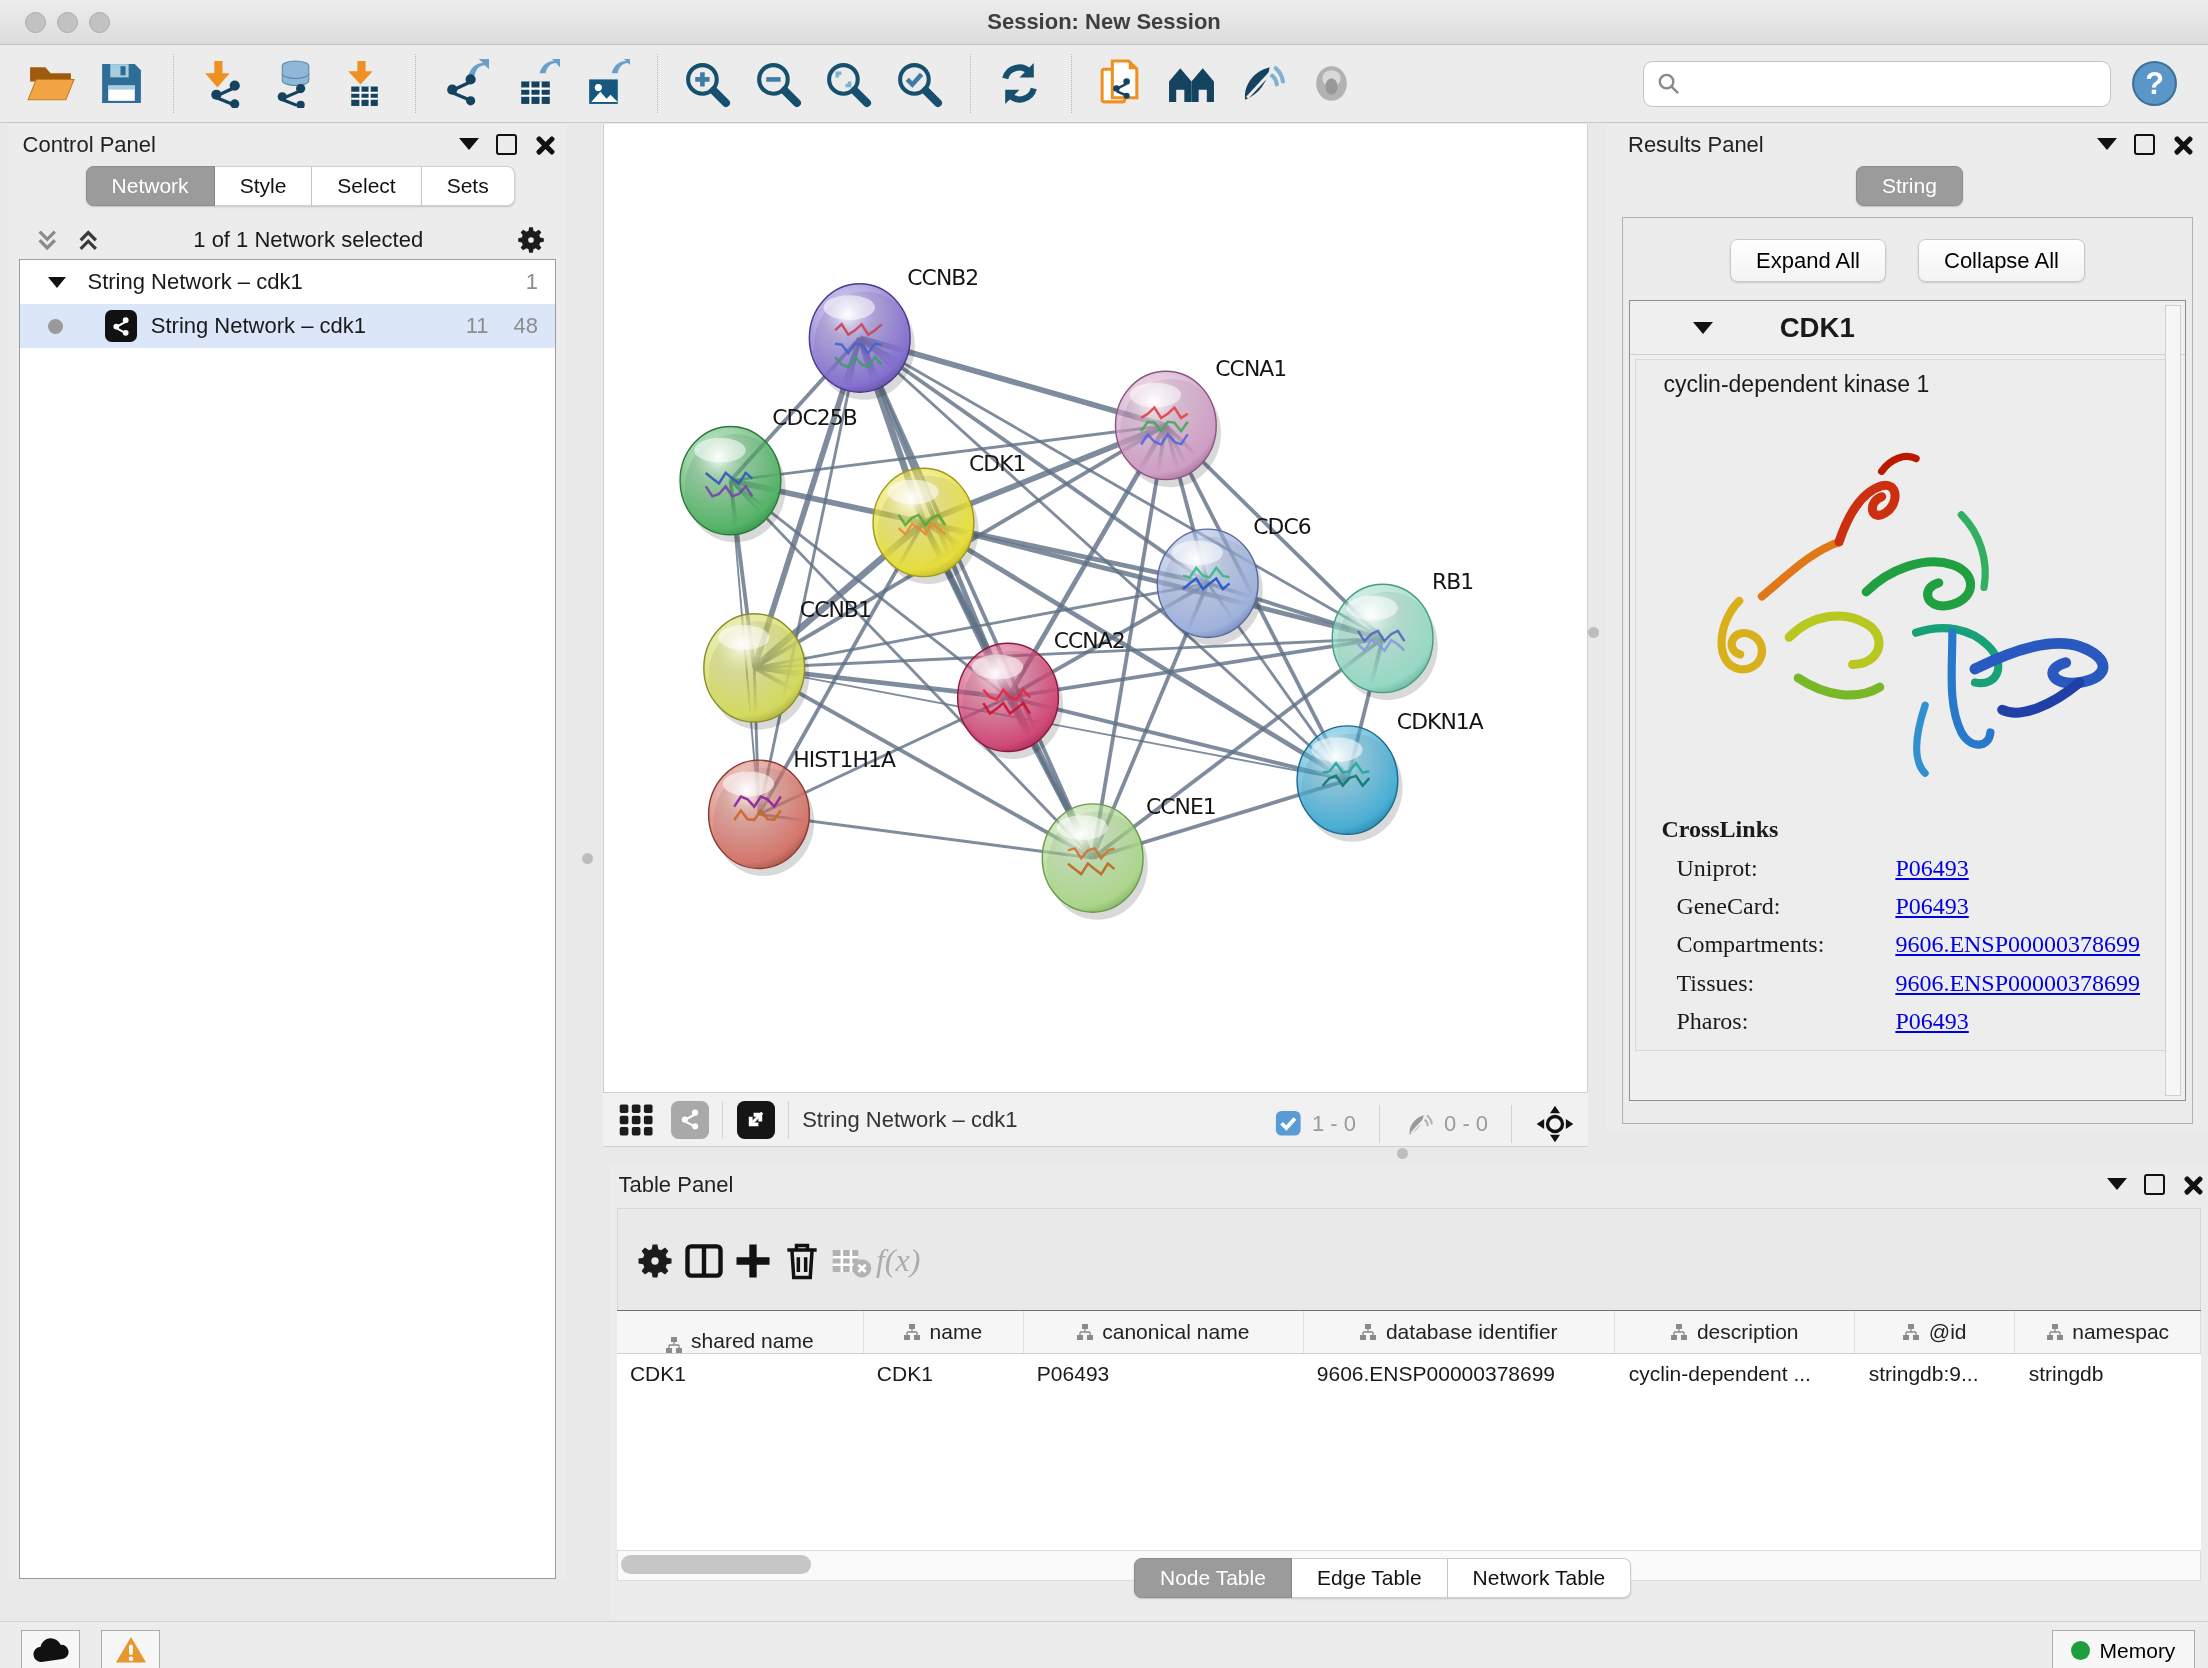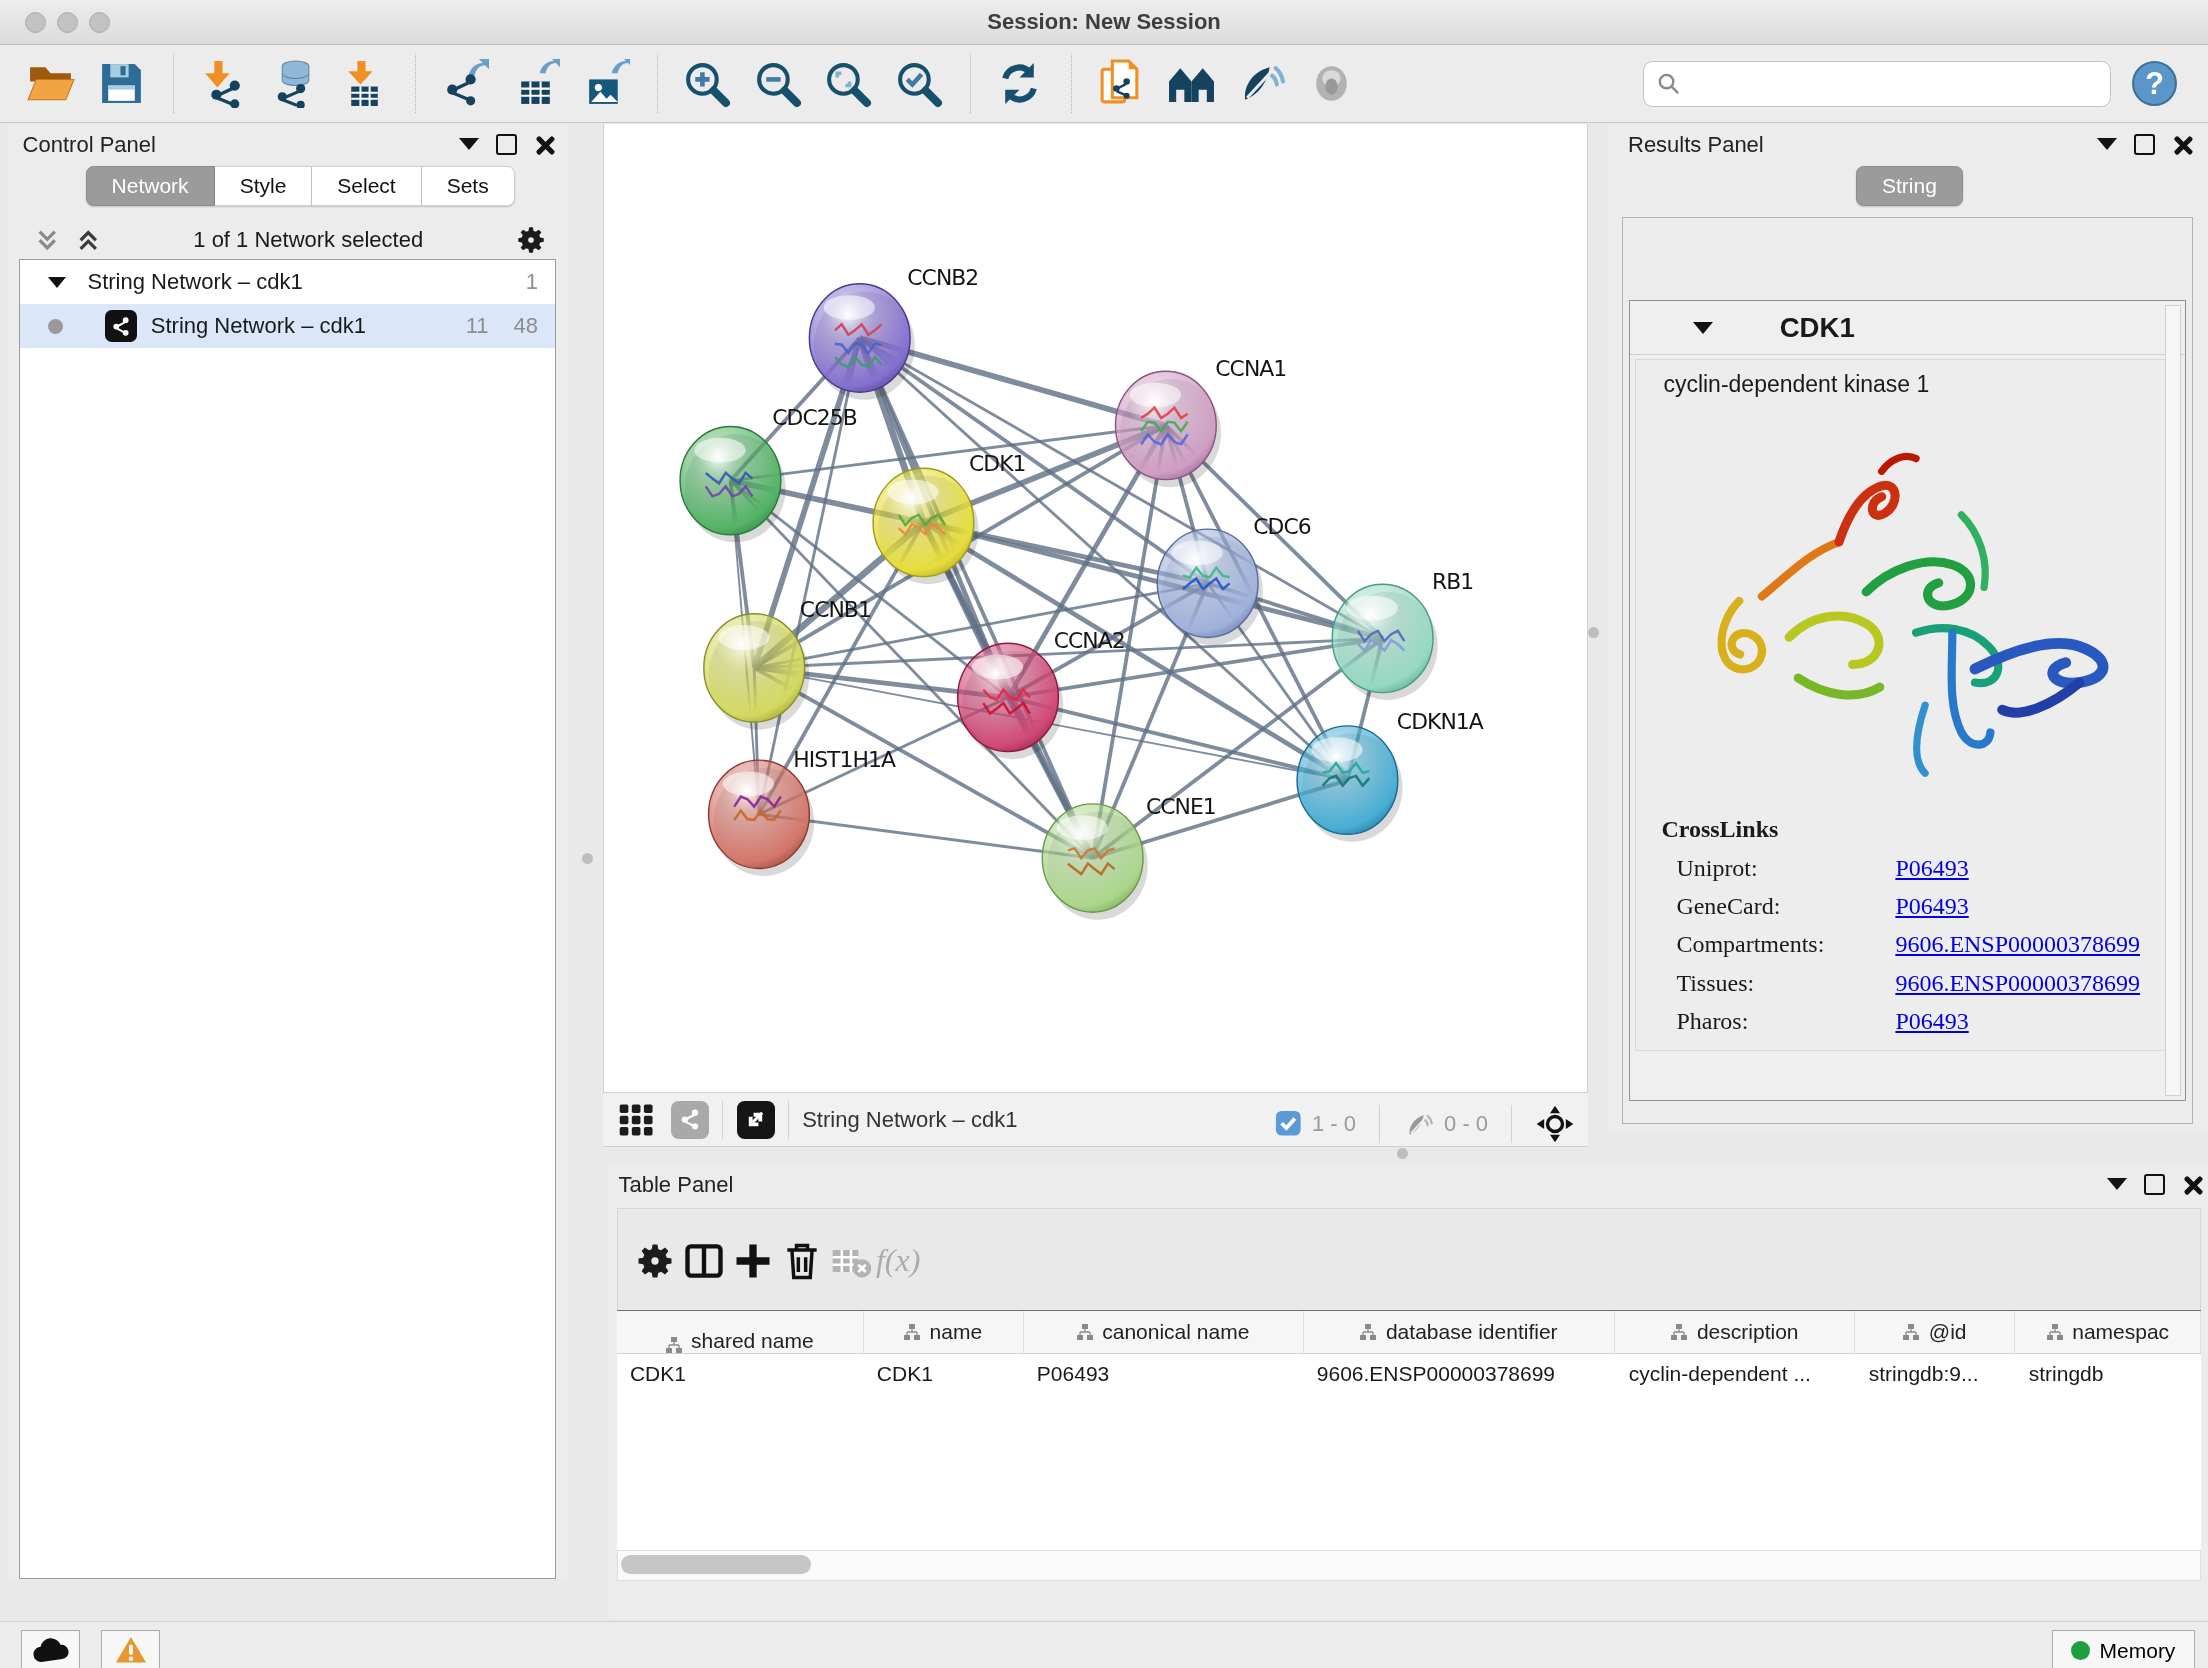--- a/index.html
+++ b/index.html
@@ -592,20 +592,24 @@
   <div class="abs ptitle" style="left:21px;top:7.6px">Results Panel</div>
   <div class="pctl" style="right:17px;top:9.5px">
     <span class="tri-down"></span>
     <span class="float-ico"></span>
     <span class="x-ico"></span>
   </div>
   <div class="seg abs" style="left:249px;top:42px">
     <span class="tab sel only">String</span>
   </div>
   <div class="rbox">
+    <div style="display:flex;gap:32px;justify-content:center;margin-top:21px;">
+      <button class="btn">Expand All</button>
+      <button class="btn">Collapse All</button>
+    </div>
     <div class="rinner">
       <div style="display:flex;align-items:center;height:53px;border-bottom:1px solid #cfcfcf;">
         <span class="tri-down" style="margin-left:63px"></span>
         <span style="font-size:27.6px;font-weight:bold;margin-left:67px">CDK1</span>
       </div>
       <div style="border:1px solid #d8d8d8;background:#ededed;margin:3.8px 5.7px;padding-bottom:9.5px;">
         <div style="font-size:23px;padding:11.4px 0 3.8px 27px;">cyclin-dependent kinase 1</div>
         <svg viewBox="0 0 560 440" width="514" height="399" style="display:block;margin:3.8px auto">
           <g fill="none" stroke-linecap="round">
             <path d="M95 215 C70 240 68 285 95 290 C120 294 130 262 108 252 C88 244 78 268 96 274" stroke="#d8b01c" stroke-width="9"></path>
@@ -764,20 +768,25 @@
         <div class="td" style="width: 280px;">P06493</div>
         <div class="td" style="width: 312px;">9606.ENSP00000378699</div>
         <div class="td" style="width: 240px;">cyclin-dependent ...</div>
         <div class="td" style="width: 160px;">stringdb:9...</div>
         <div class="td" style="width: 186px;">stringdb</div>
       </div>
   </div>
   <div class="hscroll">
       <span class="hthumb"></span>
     </div>
+  <div class="seg abs" style="left:525px;top:394px">
+    <span class="tab sel">Node Table</span>
+    <span class="tab">Edge Table</span>
+    <span class="tab">Network Table</span>
+  </div>
 </div>
 
 <div class="statusbar">
   <button class="sqbtn" style="left:21px;top:7.6px">
     <svg width="38" height="27" viewBox="0 0 40 28">
         <path fill="#111" d="M10 26a8 8 0 0 1-1-16 11 11 0 0 1 21-2 7.5 7.5 0 0 1 2 15z"></path>
       </svg>
   </button>
   <button class="sqbtn" style="left:101px;top:7.6px">
     <svg width="32" height="28.5" viewBox="0 0 34 30">

